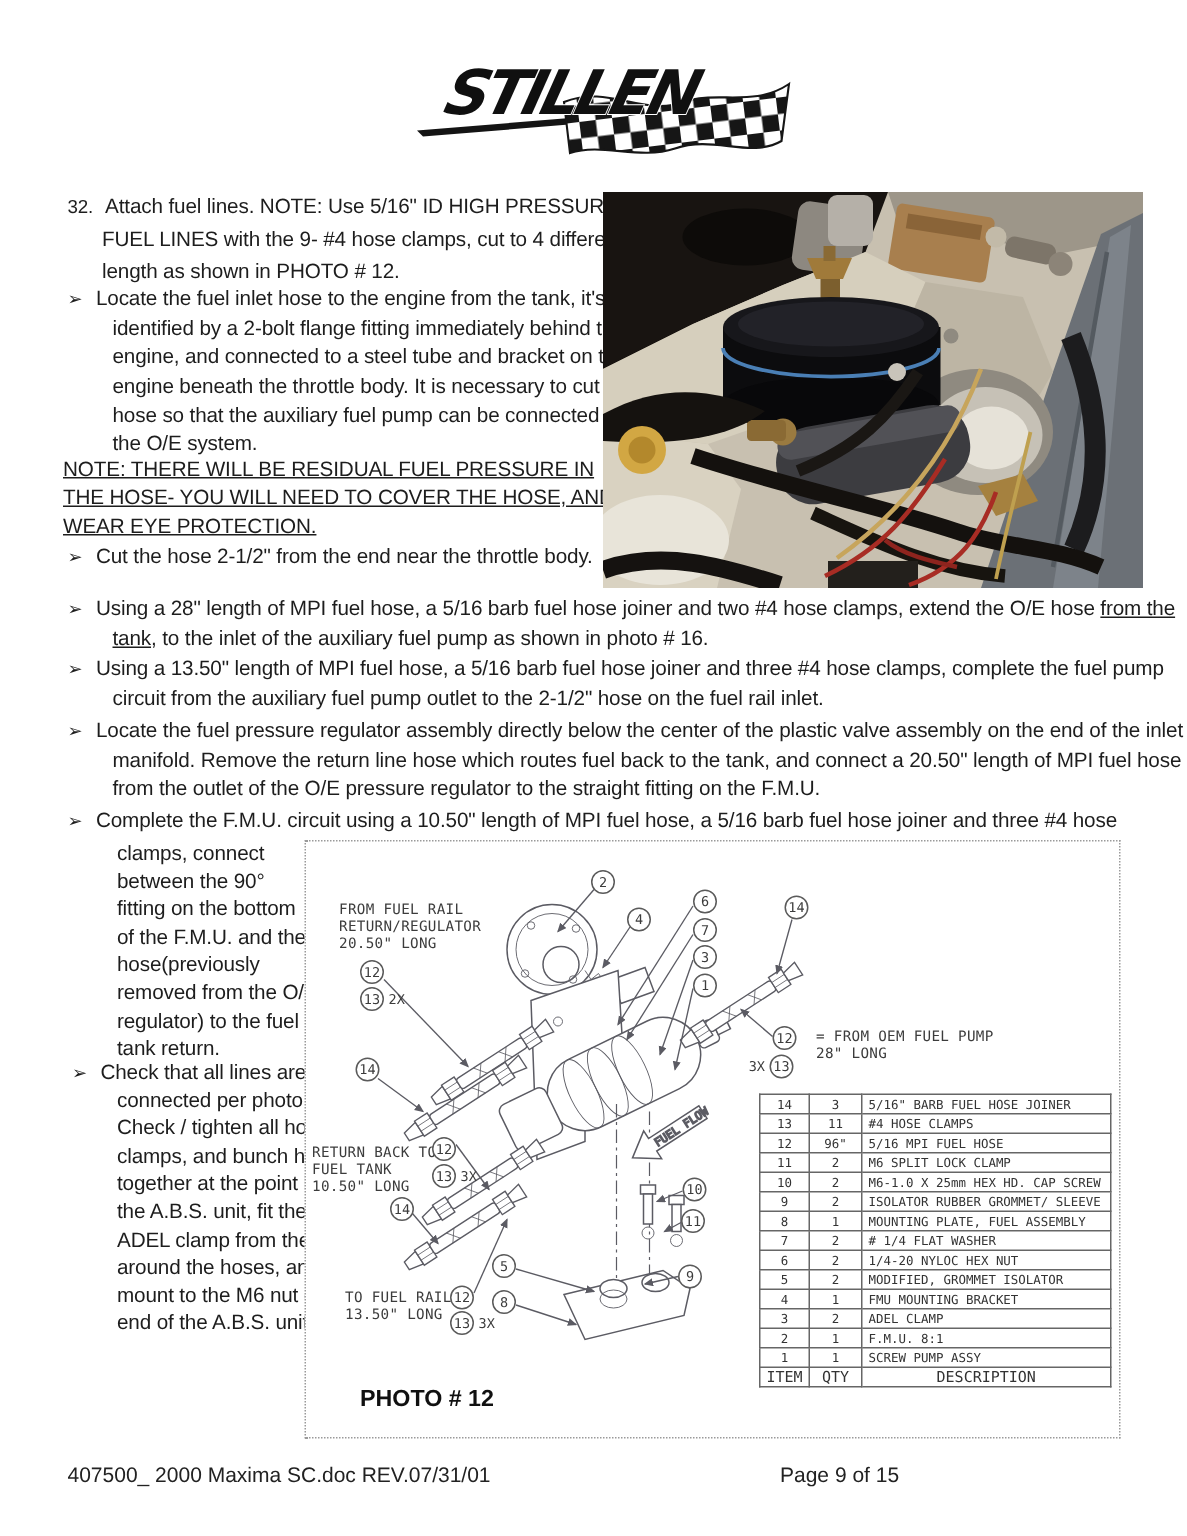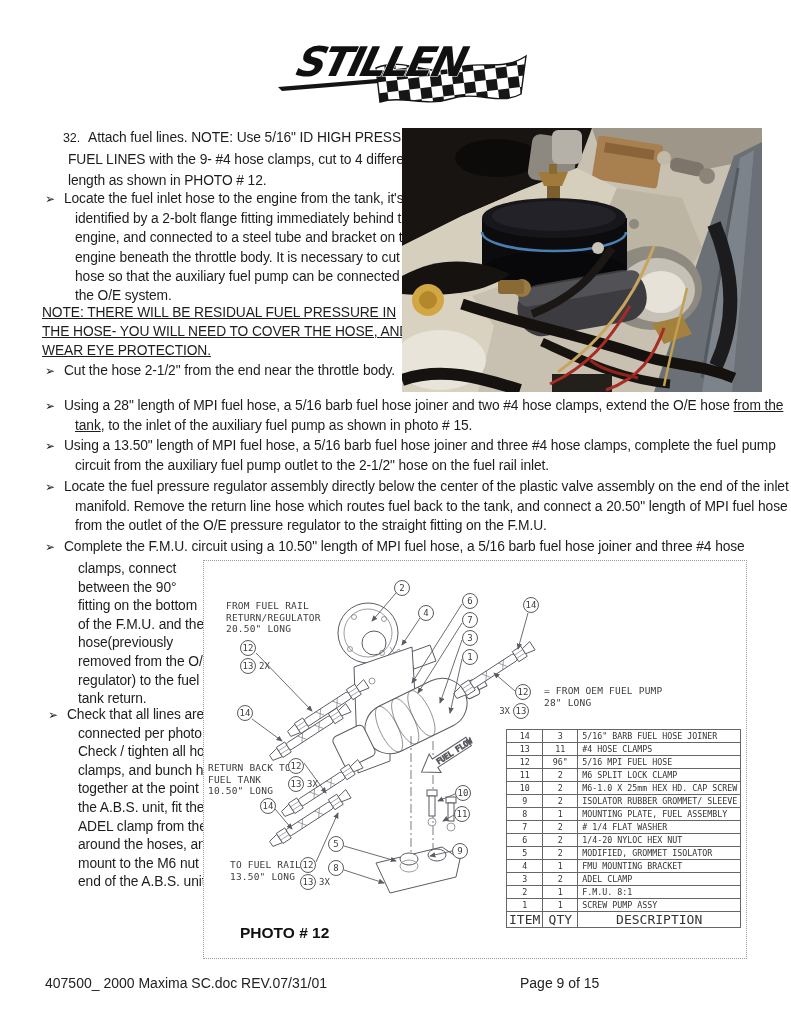--- a/index.html
+++ b/index.html
@@ -4,31 +4,31 @@
 <style>
   html,body{margin:0;padding:0;background:#fff;}
   .page{position:relative;width:791px;height:1024px;background:#ffffff;overflow:hidden;
         font-family:"Liberation Sans",sans-serif;color:#1d1d1d;}
   .abs{position:absolute;}
   .body-text{font-size:13.8px;line-height:19.2px;letter-spacing:-0.1px;}
   .tight{line-height:18.6px;}
   .hang{padding-left:23px;text-indent:-23px;}
   .bhang{padding-left:30px;text-indent:-30px;}
   .mk{display:inline;margin-right:9px;font-size:12px;}
-  .num{display:inline;margin-right:8px;font-size:12.5px;margin-left:18px;}
+  .num{display:inline;margin-right:8px;font-size:12.5px;}
   .note-text{font-size:13.8px;line-height:19px;text-decoration:underline;letter-spacing:-0.1px;}
   .u{text-decoration:underline;}
   .footer-text{font-size:14px;color:#222;}
   .diagram-box{border:1px dotted #9a9a9a;background:#fff;}
   .photo-cap{position:absolute;left:36px;top:363px;font-weight:bold;font-size:15.5px;color:#101010;}
   table.parts{position:absolute;left:302px;top:168px;width:235px;border-collapse:collapse;
       font-family:"DejaVu Sans Mono",monospace;font-size:8.3px;color:#333;}
   table.parts td{border:1px solid #666;height:12px;padding:0 2px;text-align:center;white-space:nowrap;overflow:hidden;}
   table.parts td.desc{text-align:left;padding-left:4px;}
-  table.parts .hdr td{font-size:13px;}
+  table.parts .hdr td{font-size:10px;}
   svg text.dl{font-family:"DejaVu Sans Mono",monospace;font-size:9.5px;fill:#3c3c3c;letter-spacing:0.2px;}
   svg .co circle{fill:#fff;stroke:#5a5a5a;stroke-width:1;}
   svg .co text{font-family:"DejaVu Sans Mono",monospace;font-size:9px;fill:#3c3c3c;}
   svg .cad{stroke:#5b5b63;stroke-width:1;fill:#fff;}
   svg .cad .thin{stroke-width:0.6;fill:none;}
   svg .cline{stroke:#5b5b63;stroke-width:0.8;fill:none;stroke-dasharray:9 3 2 3;}
   svg .ldr{stroke:#5b5b63;stroke-width:0.9;fill:none;}
   svg .ff{font-family:"DejaVu Sans Mono",monospace;font-size:7.6px;fill:#3c3c3c;}
 </style>
 </head>
@@ -128,21 +128,21 @@
       <path d="M188,232 C200,242 218,246 236,250" stroke="#8e241e" stroke-width="3" fill="none"></path>
       <path d="M252,118 C234,166 204,210 156,244" stroke="#c7a55c" stroke-width="3" fill="none"></path>
       <path d="M285,160 C276,198 268,228 262,258" stroke="#bfa04f" stroke-width="2.5" fill="none"></path>
       <circle cx="26" cy="172" r="16" fill="#d2a743"></circle>
         <circle cx="26" cy="172" r="9" fill="#b3882c"></circle>
       <circle cx="196" cy="120" r="6" fill="#c9c4ba"></circle>
       <circle cx="232" cy="96" r="5" fill="#8f8a80"></circle>
     </g>
   </svg>
 
-  <div class="abs body-text bhang" style="left:45px;top:396px;width:716px"><span class="mk">➢</span><span>Using a 28" length of MPI fuel hose, a 5/16 barb fuel hose joiner and two #4 hose clamps, extend the O/E hose </span><span class="u">from the tank</span><span>, to the inlet of the auxiliary fuel pump as shown in photo # 15.</span></div>
+  <div class="abs body-text bhang" style="left:45px;top:396px;width:716px"><span class="mk">➢</span><span>Using a 28" length of MPI fuel hose, a 5/16 barb fuel hose joiner and two #4 hose clamps, extend the O/E hose </span><span class="u">from the tank</span><span>, to the inlet of the auxiliary fuel pump as shown in photo # 16.</span></div>
 
   <div class="abs body-text bhang" style="left:45px;top:436px;width:716px"><span class="mk">➢</span><span>Using a 13.50" length of MPI fuel hose, a 5/16 barb fuel hose joiner and three #4 hose clamps, complete the fuel pump circuit from the auxiliary fuel pump outlet to the 2-1/2" hose on the fuel rail inlet.</span></div>
 
   <div class="abs body-text bhang" style="left:45px;top:477px;width:716px"><span class="mk">➢</span><span>Locate the fuel pressure regulator assembly directly below the center of the plastic valve assembly on the end of the inlet manifold. Remove the return line hose which routes fuel back to the tank, and connect a 20.50" length of MPI fuel hose from the outlet of the O/E pressure regulator to the straight fitting on the F.M.U.</span></div>
 
   <div class="abs body-text bhang" style="left:45px;top:537px;width:730px;white-space:nowrap"><span class="mk">➢</span><span>Complete the F.M.U. circuit using a 10.50" length of MPI fuel hose, a 5/16 barb fuel hose joiner and three #4 hose</span></div>
 
   <div class="abs body-text tight" style="left:78px;top:560px;width:134px">clamps, connect between the 90° fitting on the bottom of the F.M.U.  and the hose(previously removed from the O/E regulator) to the fuel tank return.</div>
 
   <div class="abs body-text tight bhang" style="left:48px;top:706px;width:168px"><span class="mk">➢</span><span>Check that all lines are connected per photo # 12. Check / tighten all hose clamps, and bunch hoses together at the point below the A.B.S. unit, fit the large ADEL clamp from the kit around the hoses, and mount to the M6 nut on the end of the A.B.S. unit.</span></div>

